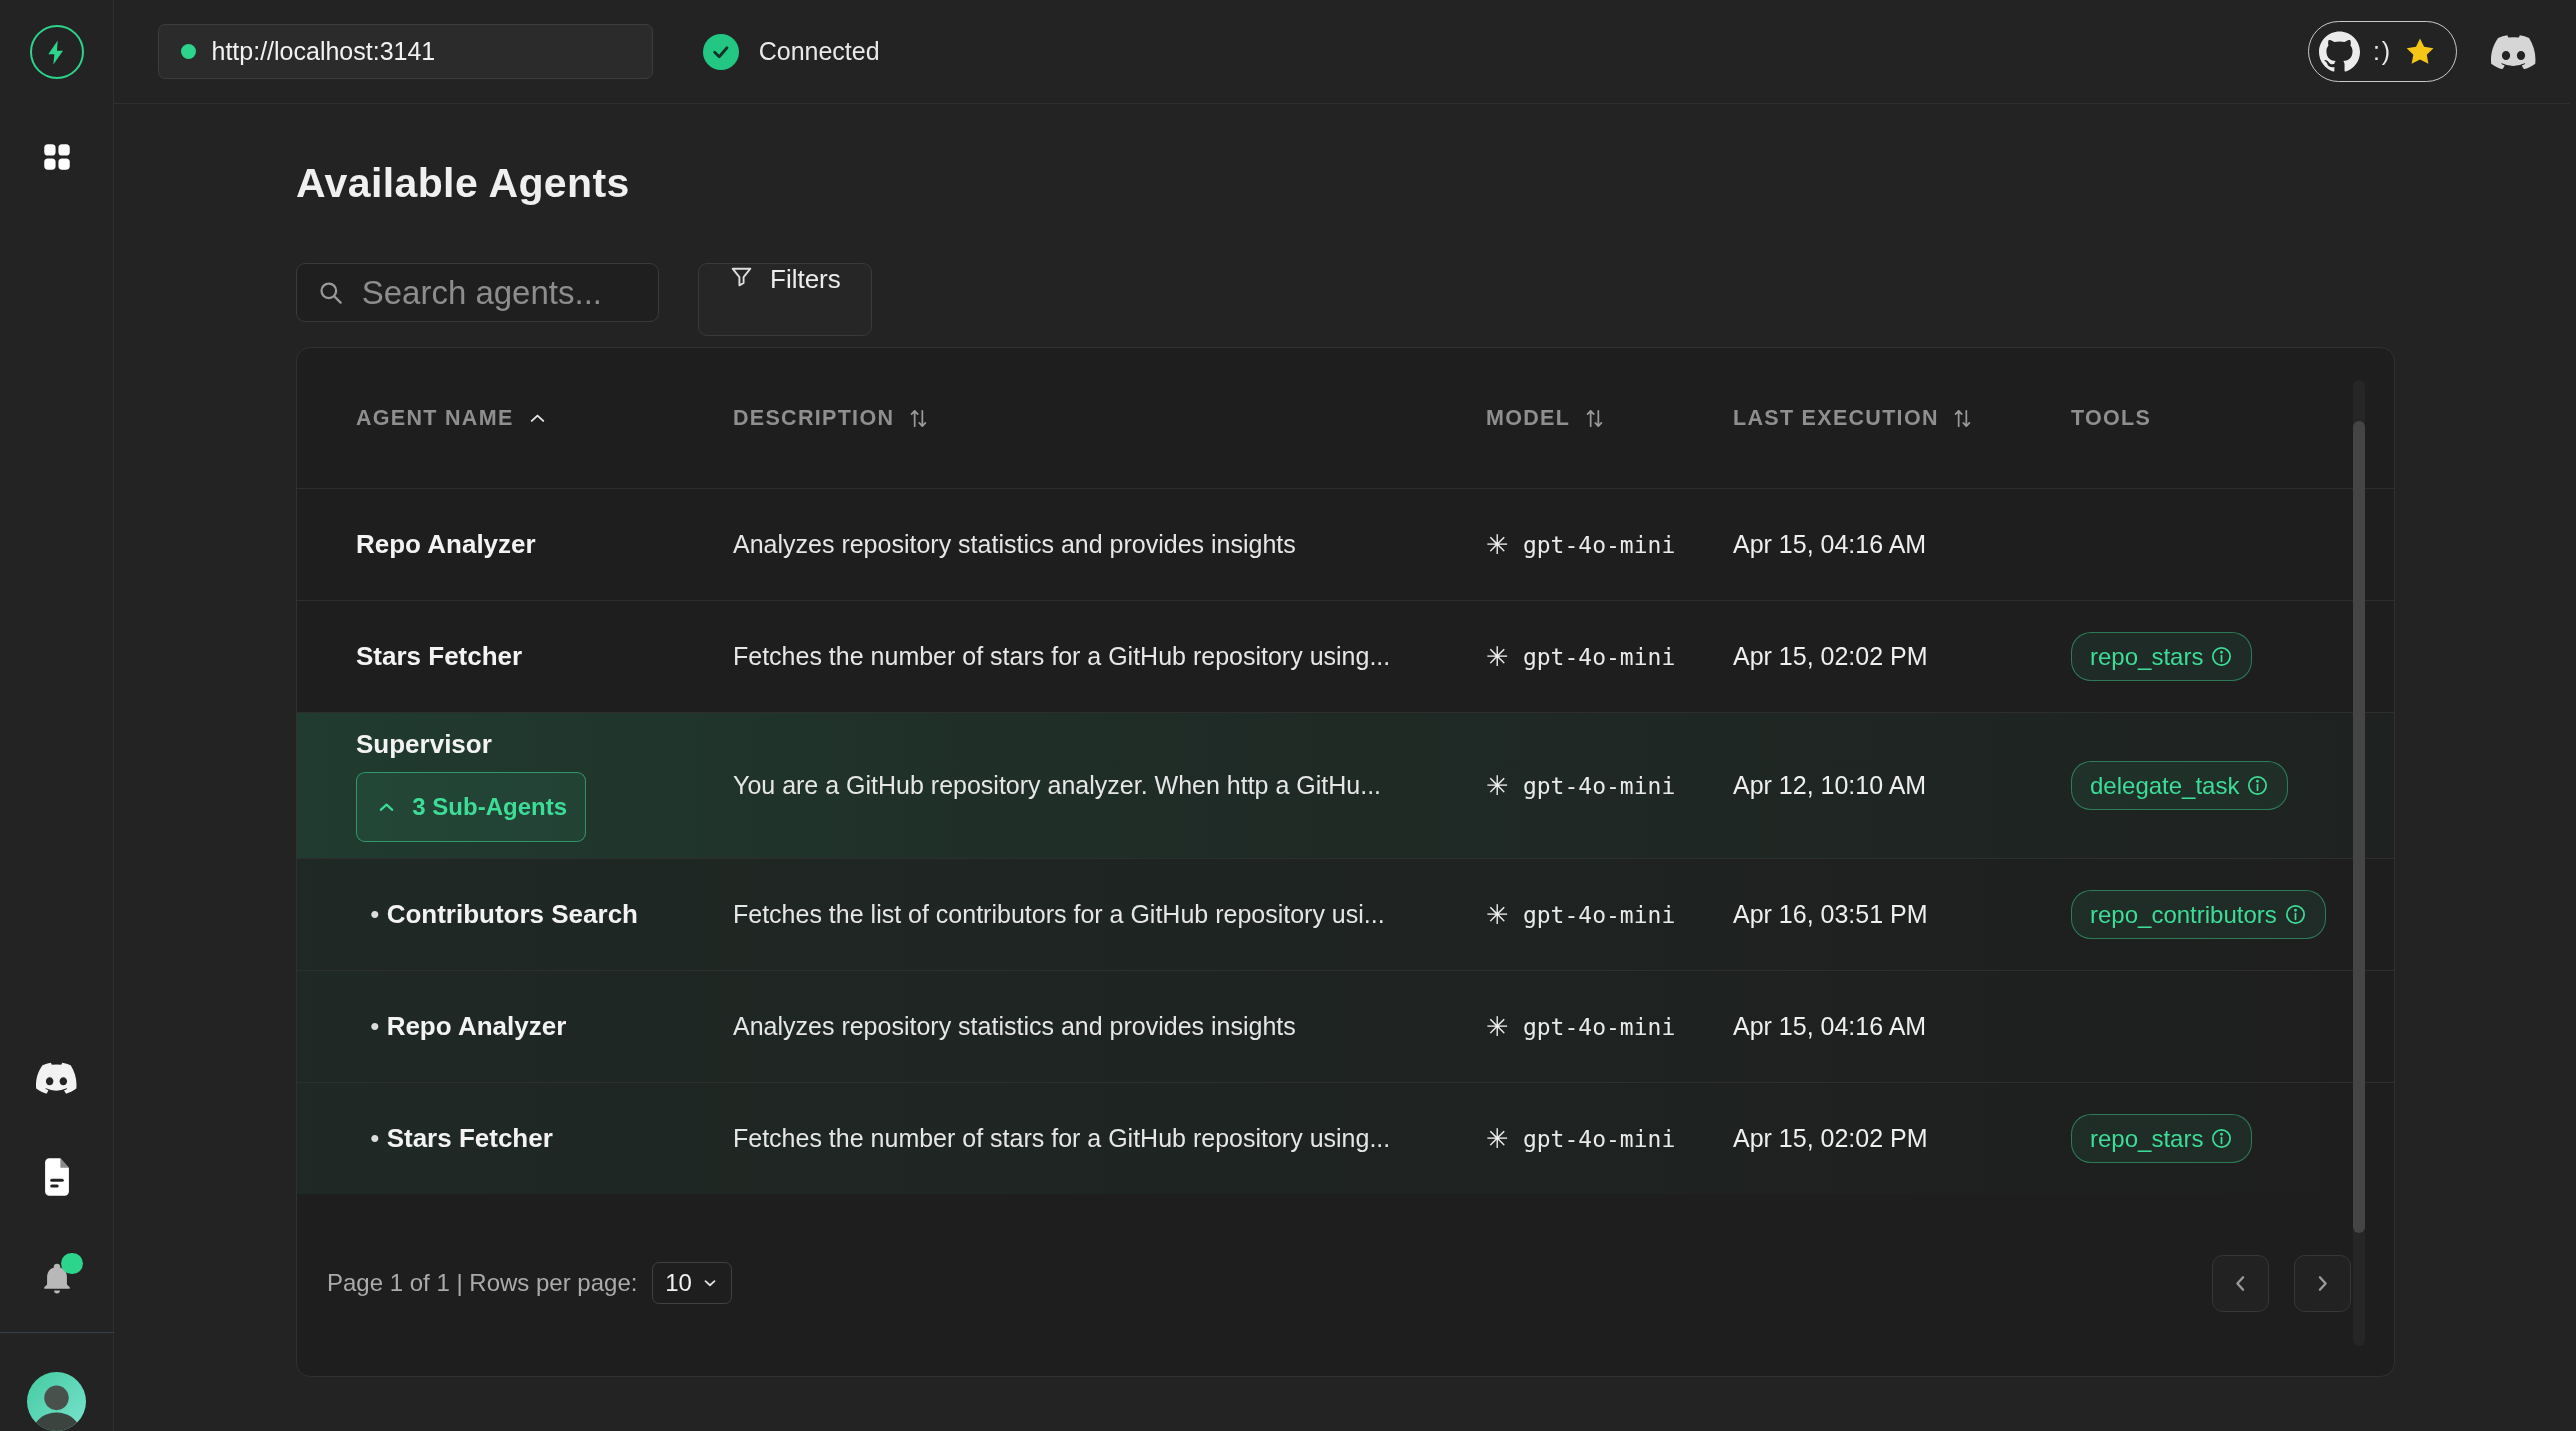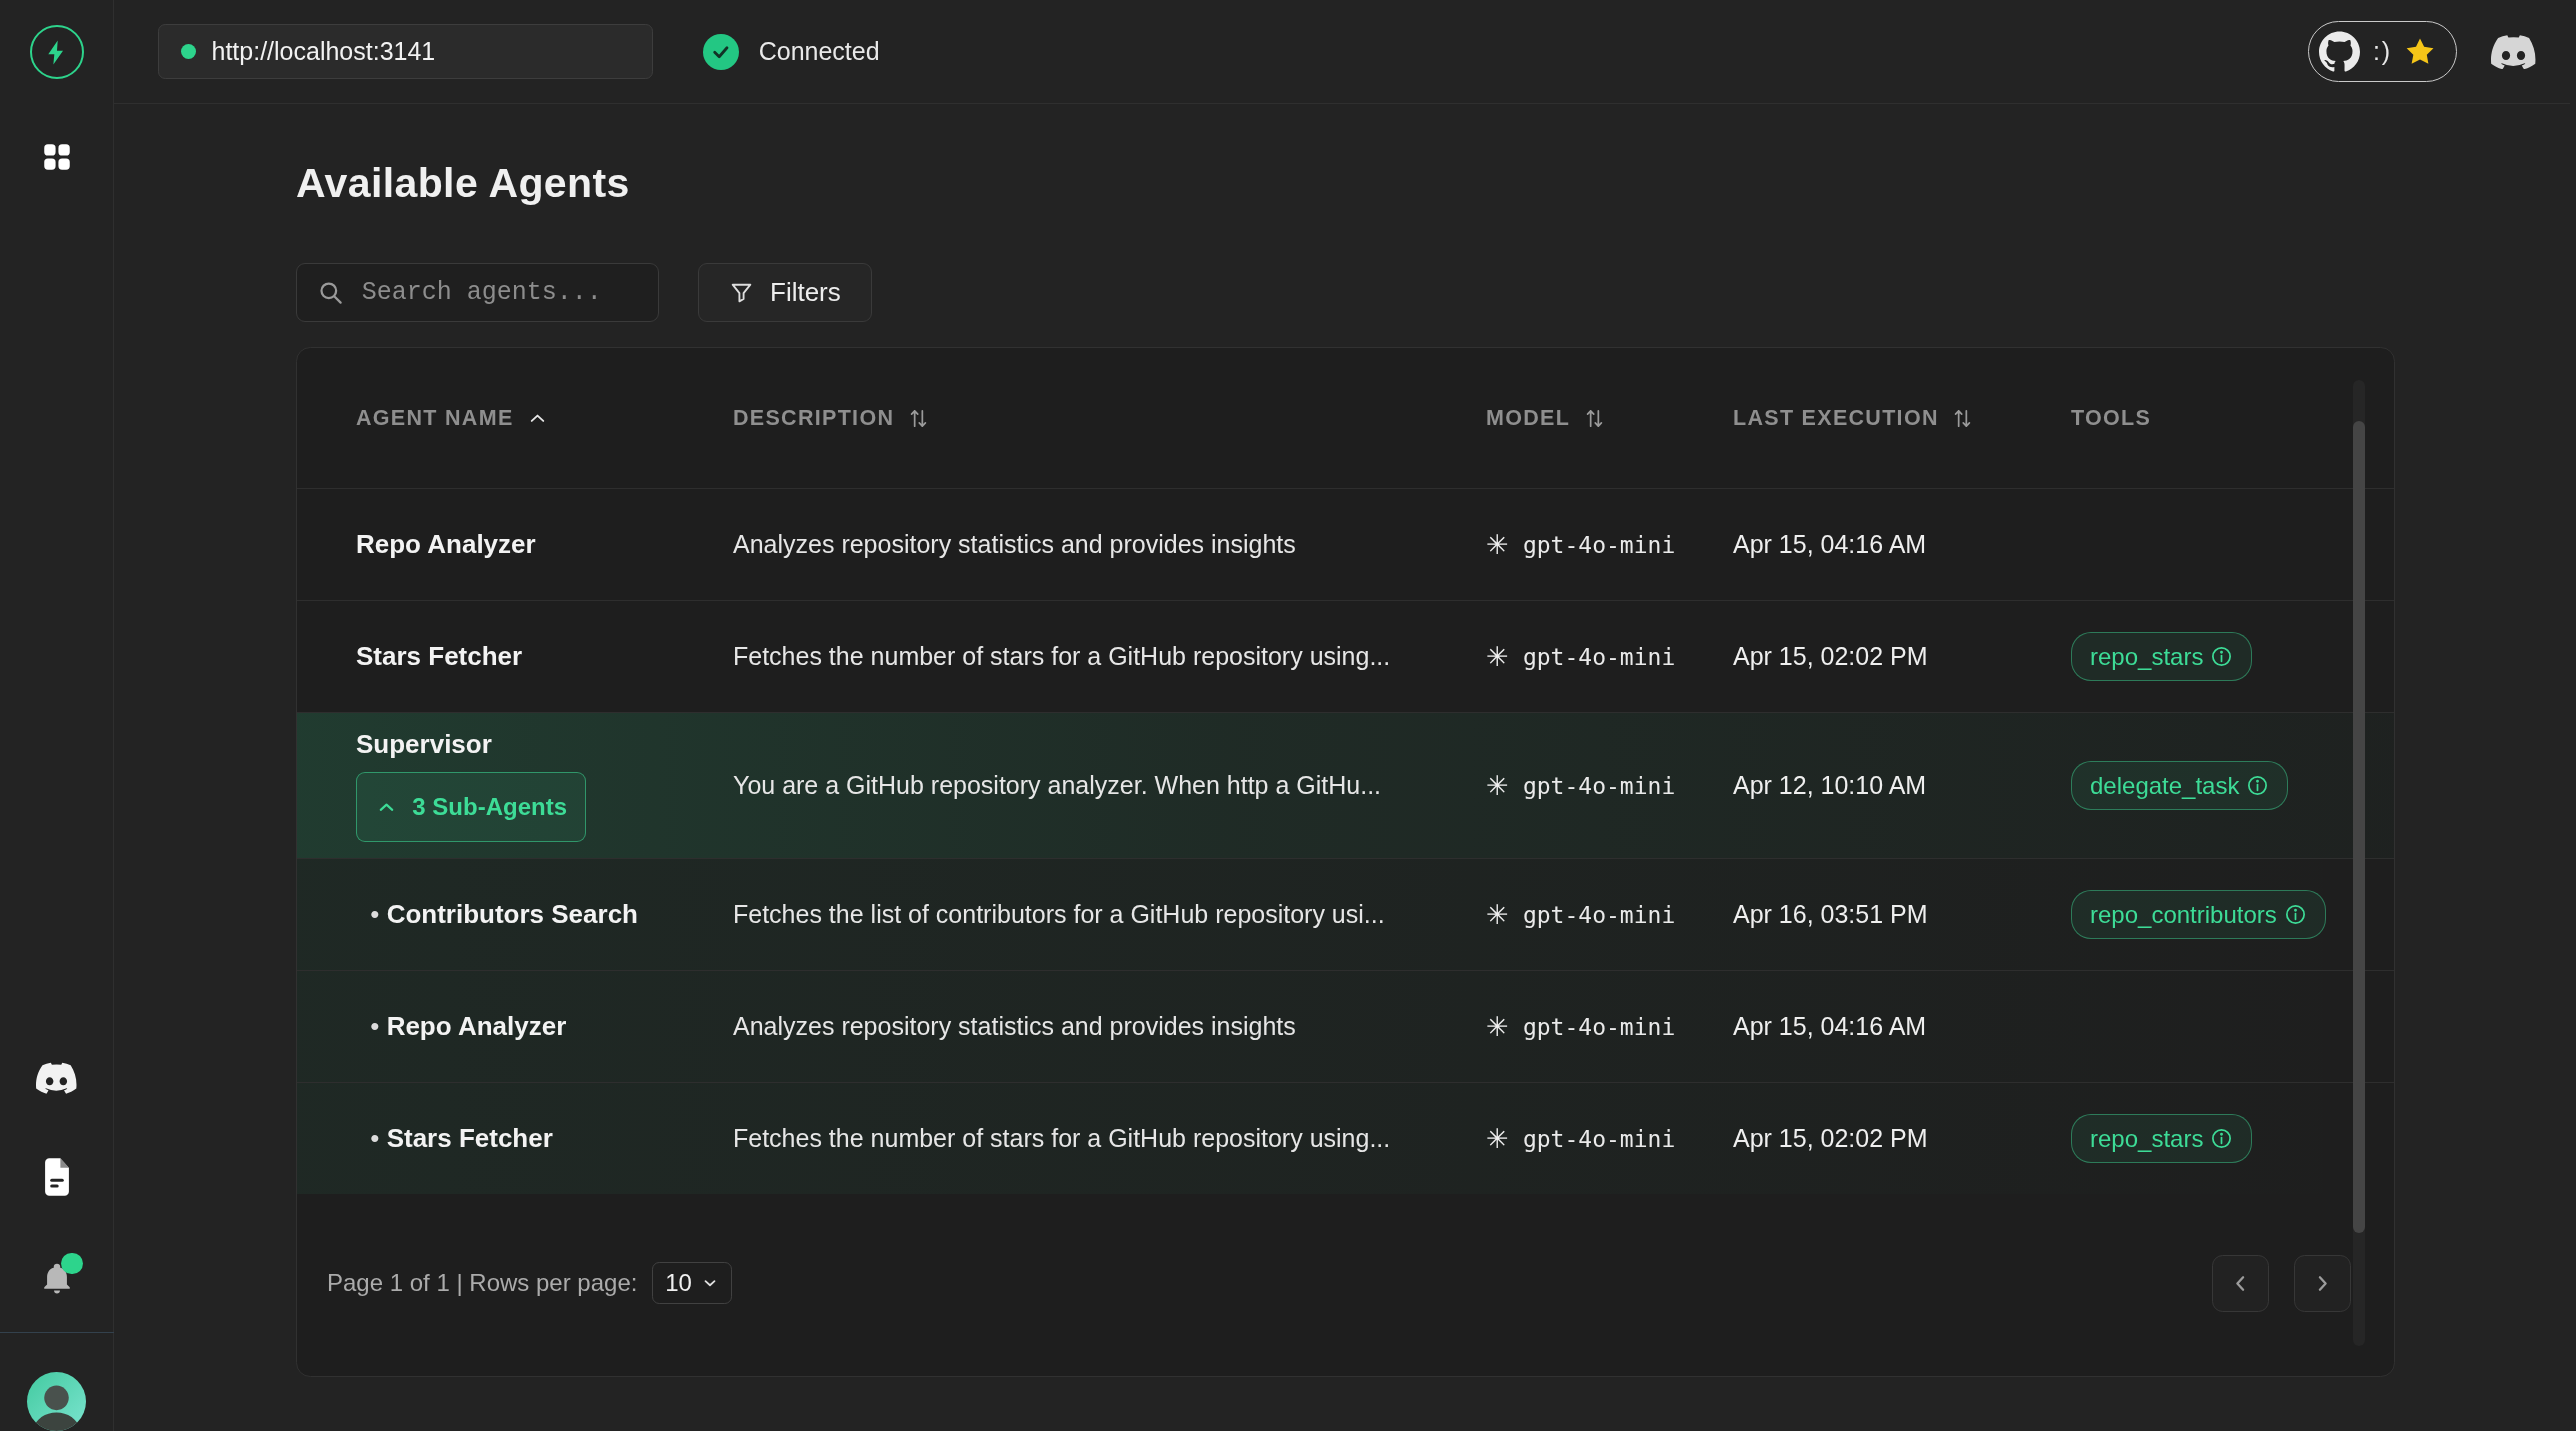--- a/index.html
+++ b/index.html
@@ -69,26 +69,26 @@
     position:absolute; left:182px; top:56px;
     font-size:41px; font-weight:700; color:#f0f0f0; letter-spacing:0.4px;
   }
   .controls { position:absolute; left:182px; top:159px; display:flex; gap:39px; }
   .search-box {
     width:363px; height:59px; background:#1f1f1f; border:0.9px solid #3a3a3a;
     border-radius:9px; display:flex; align-items:center; padding:0 19.7px; gap:18px;
   }
   .search-box input {
     background:transparent; border:none; outline:none; color:#e8e8e8;
-    font-size:25px; width:100%; font-family:Liberation Mono, monospace;
+    font-size:33px; width:100%; font-family:Liberation Sans, sans-serif;
   }
   .search-box input::placeholder { color:#8d8d8d; }
   .filters-btn {
-    height:59px; padding:0 30px; background:#262626; border:0.9px solid #3a3a3a;
-    border-radius:9px; display:flex; align-items:center; gap:16px; cursor:pointer;
+    height:73px; padding:0 30px; background:#262626; border:0.9px solid #3a3a3a;
+    border-radius:9px; display:flex; gap:16px; cursor:pointer;
     font-size:26px; color:#ededed;
   }
   
   .card {
     position:absolute; left:182px; top:243px; width:2099px; height:1030px;
     background:#1e1e1e; border:0.9px solid #313131; border-radius:14.3px;
     overflow:hidden;
   }
   .trow, .thead {
     display:grid;

